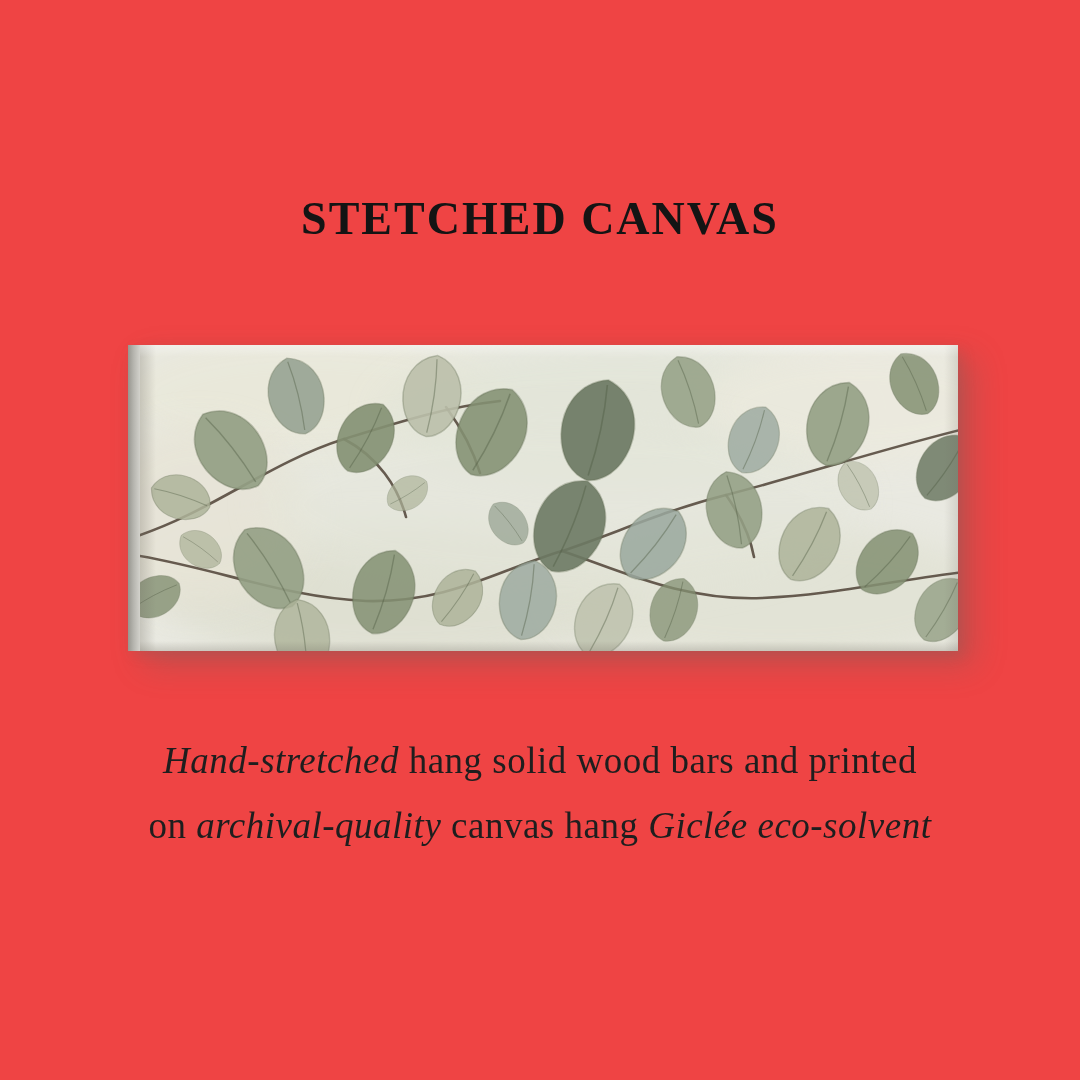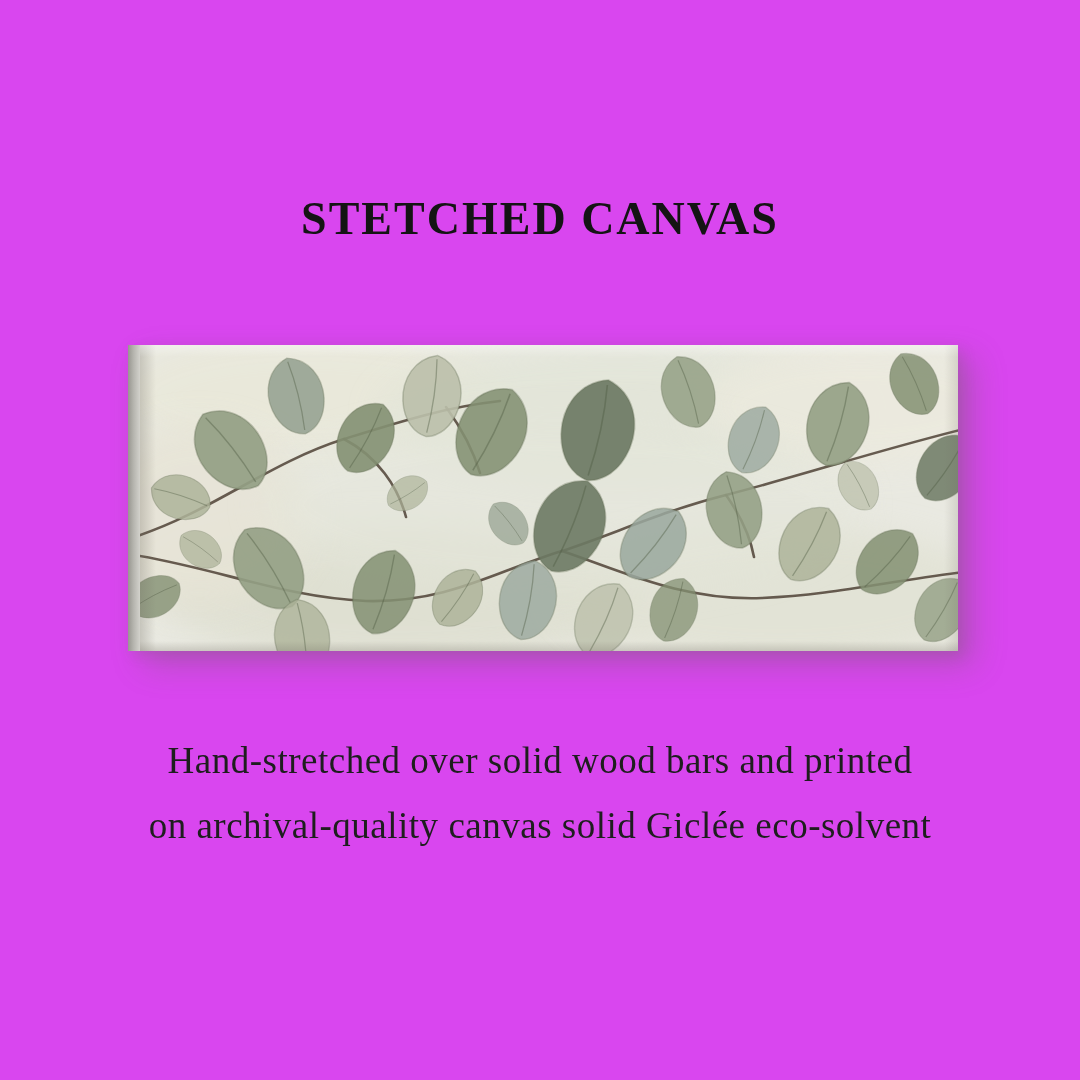--- a/index.html
+++ b/index.html
@@ -39,26 +39,26 @@
   .description{
     position:absolute;
     top:728px;left:0;width:1080px;
     text-align:center;
     font-size:37px;
     line-height:65px;
     color:#1e1e1e;
     letter-spacing:.5px;
   }
   .desc-line{white-space:nowrap;}
-  .desc-line .it{}
+  .desc-line .it{font-style:italic;}
 </style>
 </head>
 <body>
 
-<div class="page" style="background: #d946ef;">
+<div class="page" style="background: #ef4444;">
 
   <div class="title">STETCHED CANVAS</div>
 
   <div class="canvas-wrap">
     <div class="canvas-side"></div>
     <div class="canvas-face">
       <svg viewBox="0 0 818 306" preserveAspectRatio="none" xmlns="http://www.w3.org/2000/svg">
         <defs>
           <filter id="washBlur" x="-60%" y="-60%" width="220%" height="220%">
             <feGaussianBlur stdDeviation="16"></feGaussianBlur>
@@ -223,17 +223,17 @@
           </g>
         <rect width="16" height="306" fill="url(#edgeLeft)"></rect>
         <rect x="804" width="14" height="306" fill="url(#edgeRight)"></rect>
         <rect width="818" height="12" fill="url(#edgeTop)"></rect>
         <rect y="296" width="818" height="10" fill="url(#edgeBottom)"></rect>
       </svg>
     </div>
   </div>
 
   <div class="description">
-      <div class="desc-line"><span class="it">Hand-stretched</span><span> over solid wood bars and printed</span></div>
-      <div class="desc-line"><span>on </span><span class="it">archival-quality</span><span> canvas solid </span><span class="it">Giclée eco-solvent</span></div>
+      <div class="desc-line"><span class="it">Hand-stretched</span><span> hang solid wood bars and printed</span></div>
+      <div class="desc-line"><span>on </span><span class="it">archival-quality</span><span> canvas hang </span><span class="it">Giclée eco-solvent</span></div>
     </div>
 
 </div>
 
 </body></html>

